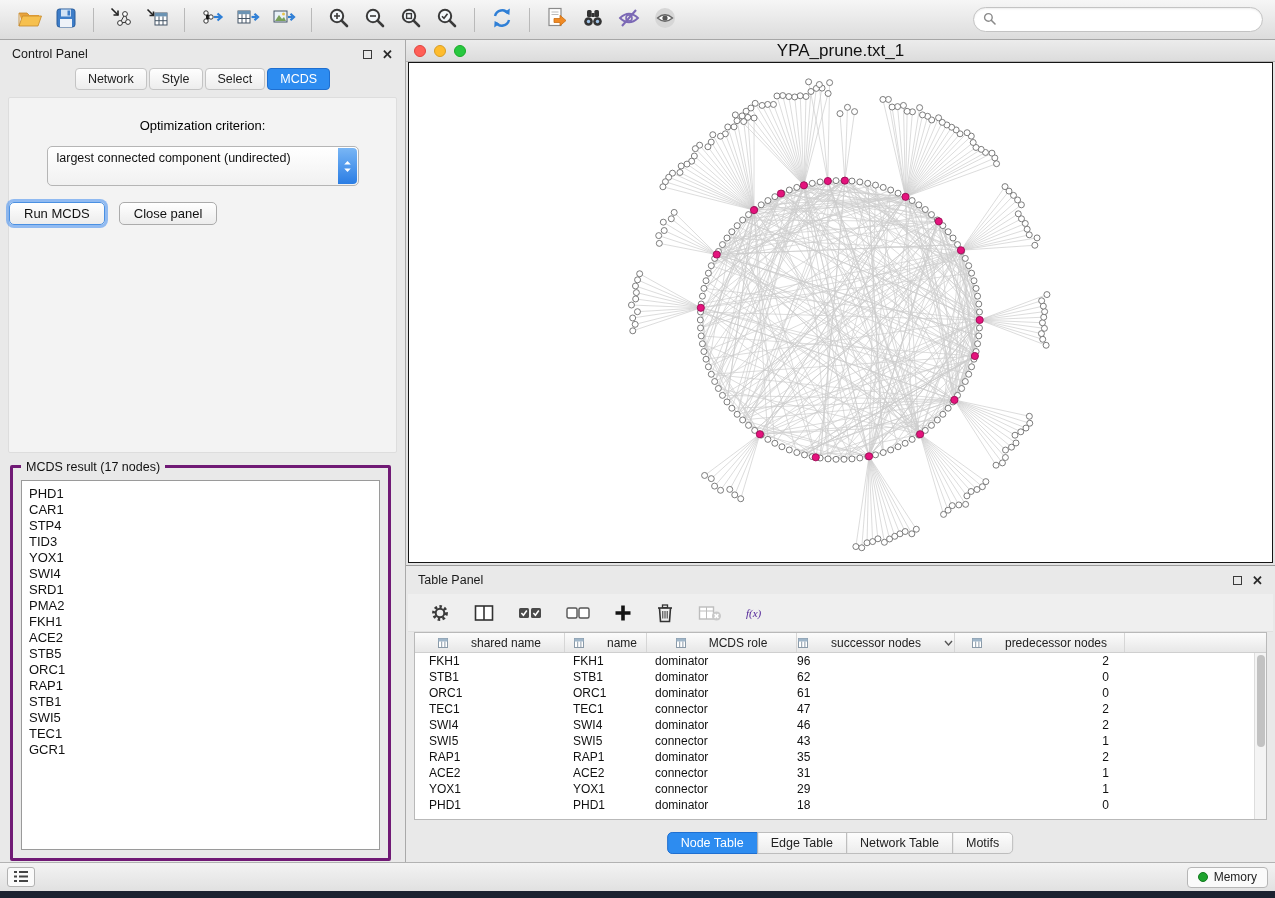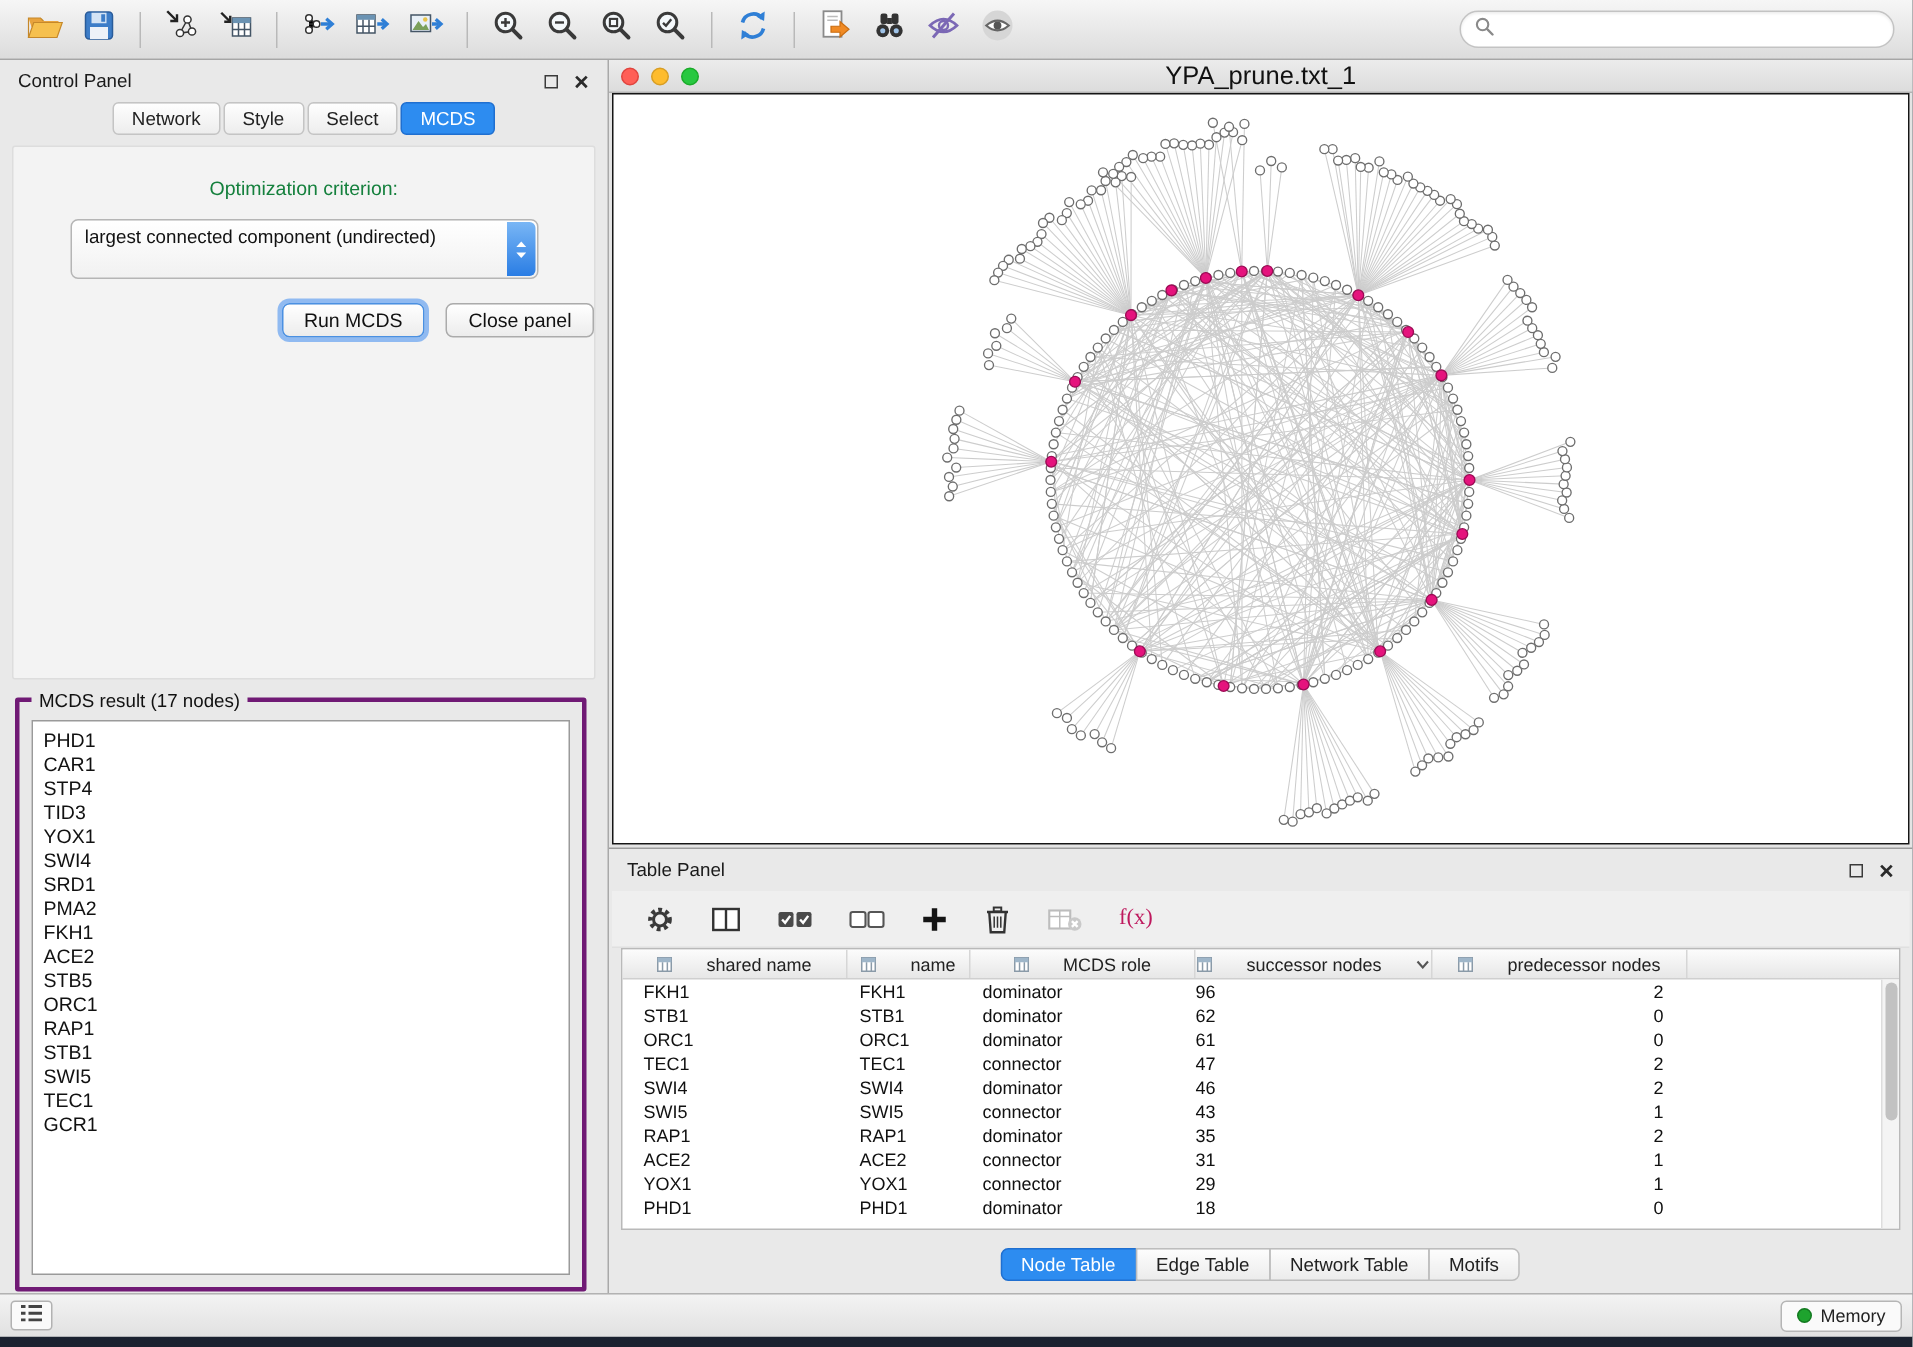--- a/index.html
+++ b/index.html
@@ -17,24 +17,24 @@
 
 .control-panel{position:absolute;top:40px;left:0;width:406px;height:822px;background:#e9e9e9;border-right:1px solid #a9a9a9}
 .panel-header{height:28px;display:flex;align-items:center;padding:0 12px;font-size:12.5px;color:#1a1a1a}
 .win-btns{margin-left:auto;display:flex;gap:10px;align-items:center}
 .float-ico{width:9px;height:9px;border:1.6px solid #3a3a3a;display:inline-block}
 .close-ico{font-size:13px;font-weight:bold;color:#2a2a2a;line-height:9px}
 .cp-tabs{display:flex;justify-content:center;gap:2px}
 .cp-tab{padding:3px 12px;font-size:12.5px;color:#222;background:linear-gradient(#fefefe,#ededed);border:1px solid #c4c4c4;border-radius:4px}
 .cp-tab.active{background:#2d8cf0;border-color:#1f6fd0;color:#fff}
 .cp-surface{margin:7px 8px 0 8px;background:#f3f3f3;border:1px solid #dddddd;border-radius:2px;height:356px;padding-top:20px}
-.opt-label{text-align:center;font-size:13px;color:#15803d}
+.opt-label{text-align:center;font-size:13px;color:#000000}
 .combo{position:relative;width:312px;height:40px;margin:13px auto 0 auto;border:1px solid #b5b5b5;border-radius:5px;background:linear-gradient(#ffffff,#f1f1f1);font-size:12.5px;color:#111;line-height:22px;padding:0 26px 0 9px;white-space:nowrap;overflow:hidden}
 .combo .stepper{position:absolute;right:1px;top:1px;bottom:1px;width:19px;border-radius:0 4px 4px 0;background:linear-gradient(#79b6f5,#2a7de4);display:flex;align-items:center;justify-content:center}
-.btn-row{display:flex;justify-content:flex-end;gap:14px;margin-top:16px}
+.btn-row{display:flex;justify-content:flex-start;gap:14px;margin-top:16px}
 .btn{padding:3px 14px;font-size:13px;color:#111;background:linear-gradient(#ffffff,#ececec);border:1px solid #ababab;border-radius:5px}
 .btn.focused{box-shadow:0 0 0 3px rgba(90,155,240,.65);border-color:#4a90e2}
 .mcds-box{position:relative;margin:12px 14px 0 10px;height:396px;border:3px solid #701a75;border-radius:2px}
 .mcds-legend{position:absolute;top:-8px;left:8px;background:#e9e9e9;padding:0 5px;font-size:12.5px;color:#111}
 .mcds-list{position:absolute;left:8px;right:8px;top:12px;bottom:8px;background:#fff;border:1px solid #9a9a9a;padding:5px 7px;font-size:13px;line-height:16px;color:#111;overflow:hidden}
 
 
 .network-window{position:absolute;left:406px;top:40px;width:869px;height:525px;background:#e4e4e4}
 .net-titlebar{height:22px;background:linear-gradient(#ececec,#dcdcdc);border-bottom:1px solid #b3b3b3;display:flex;align-items:center;padding:0 8px;position:relative}
 .traffic{display:flex;gap:8px}
@@ -43,21 +43,21 @@
 .tl.yellow{background:#febc2e;border:1px solid #d89e24}
 .tl.green{background:#28c840;border:1px solid #1aab29}
 .net-title{position:absolute;left:0;right:0;text-align:center;font-size:17px;color:#111}
 .net-canvas{position:absolute;left:2px;right:2px;top:22px;bottom:2px;background:#fff;border:1px solid #151515}
 .net-canvas svg{width:100%;height:100%;display:block}
 
 
 .table-panel{position:absolute;left:406px;top:565px;width:869px;height:297px;background:#e9e9e9;border-top:1px solid #9c9c9c}
 .tp-toolbar{height:38px;margin:0 2px;background:#efefef;display:flex;align-items:center;gap:24px;padding-left:22px;border-bottom:1px solid #e0e0e0}
 .tp-ico{display:flex;align-items:center;justify-content:center}
-.fx-label{font-family:"Liberation Serif",serif;font-size:15px;color:#be185d}
+.fx-label{font-family:"Liberation Serif",serif;font-style:italic;font-size:11px;color:#4c1d95}
 .tbl{position:absolute;left:8px;right:8px;top:66px;bottom:42px;background:#fff;border:1px solid #b9b9b9;overflow:hidden}
 .thead{display:flex;height:20px;background:linear-gradient(#fcfcfc,#e7e7e7);border-bottom:1px solid #cfcfcf}
 .th{display:flex;align-items:center;justify-content:center;gap:23px;font-size:12px;color:#222;border-right:1px solid #d6d6d6;overflow:hidden}
 .th.filler{border-right:none;flex:1}
 .tbody{position:absolute;left:0;right:12px;top:20px;bottom:0;overflow:hidden}
 .tr{display:flex;height:16px;line-height:16px;font-size:12px;color:#111}
 .td{overflow:hidden;white-space:nowrap}
 .c0{width:150px}.c1{width:82px}.c2{width:150px}.c3{width:158px}.c4{width:170px}
 .td.c0{padding-left:14px}.td.c1{padding-left:8px}.td.c2{padding-left:8px}
 .td.c3{padding-right:34px}.td.c4{text-align:right;padding-right:16px}

